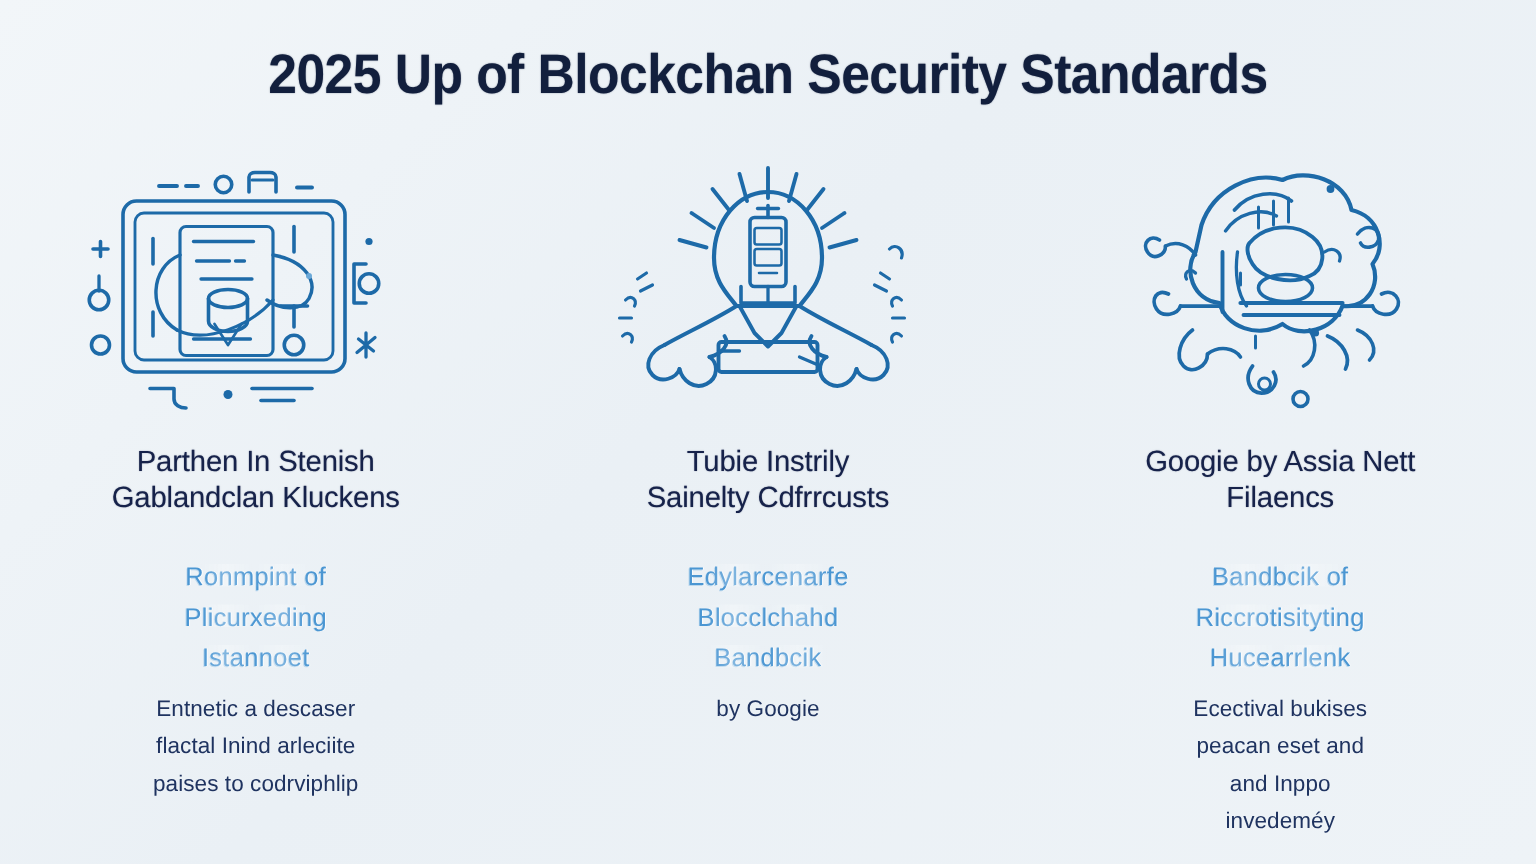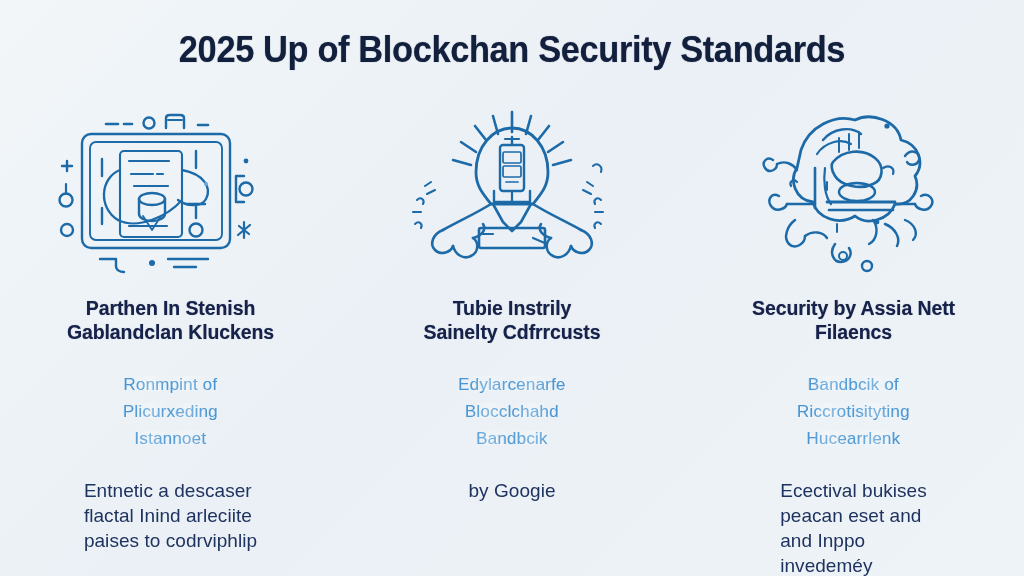--- a/index.html
+++ b/index.html
@@ -75,21 +75,21 @@
     width: 100%;
     height: 100%;
     display: block;
     filter: blur(0.18px);
   }
 
   
   .col-heading {
     font-size: 19.5px;
     line-height: 24px;
-    font-weight: bold;
+    font-weight: normal;
     color: #16224a;
     text-align: center;
     letter-spacing: -0.1px;
     text-shadow: 0 0 0.8px rgba(22,34,74,0.5);
     margin-top: 6px;
     max-width: 300px;
   }
 
   
   .col-sub {
@@ -121,25 +121,25 @@
       rgba(255,255,255,0.0) 0%,
       rgba(255,255,255,0.30) 22%,
       rgba(255,255,255,0.0) 48%,
       rgba(255,255,255,0.28) 74%,
       rgba(255,255,255,0.0) 100%);
     pointer-events: none;
   }
 
   
   .col-body {
-    margin-top: 26px;
-    font-size: 19px;
+    margin-top: 8px;
+    font-size: 15px;
     line-height: 25px;
     color: #1f3360;
-    text-align: left;
+    text-align: center;
     max-width: 250px;
     letter-spacing: 0.05px;
   }
   .col-body .ln { display: block; }
 </style>
 </head>
 <body>
 
 <div id="poster">
 
@@ -295,21 +295,21 @@
           <path d="M166 116 C176 120 180 130 174 136" stroke-width="2.4"></path>
           <circle cx="128" cy="162" r="5" stroke-width="2.4"></circle>
           <circle cx="148" cy="22" r="2.6" fill="#1d6aa8" stroke="none"></circle>
           <circle cx="138" cy="118" r="2.4" fill="#1d6aa8" stroke="none"></circle>
           <path d="M88 78 L88 86 M98 120 L98 128" stroke-width="2"></path>
           <path d="M144 64 C150 60 156 64 154 70" stroke-width="2.2"></path>
           <path d="M58 78 C54 74 50 78 52 82" stroke-width="2.2"></path>
         </svg>
       </div>
       <div class="col-heading">
-        <span class="ln">Security by Assia Nett</span><br>
+        <span class="ln">Googie by Assia Nett</span><br>
         <span class="ln">Filaencs</span>
       </div>
       <div class="col-sub">
         <span class="ln">Bandbcik of</span>
         <span class="ln">Riccrotisityting</span>
         <span class="ln">Hucearrlenk</span>
       </div>
       <div class="col-body">
         <span class="ln">Ecectival bukises</span>
         <span class="ln">peacan eset and</span>

